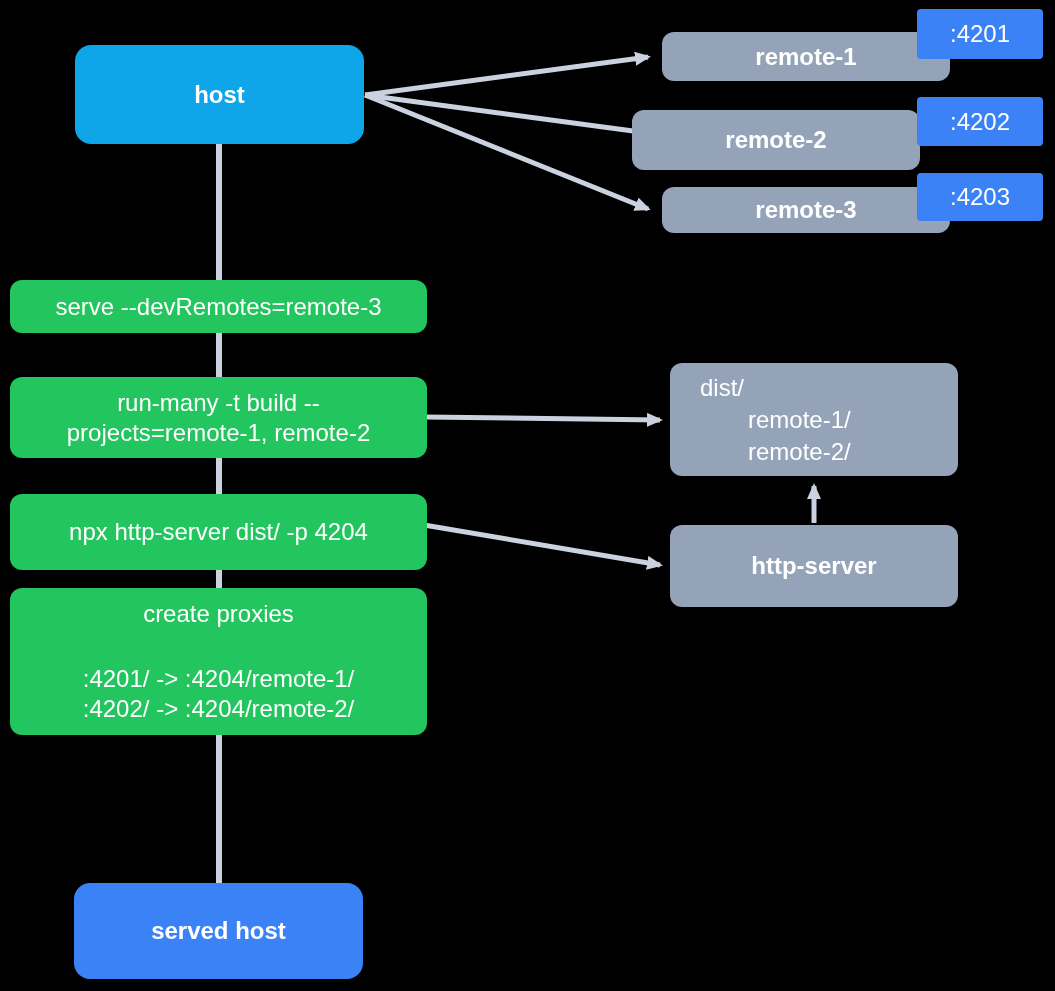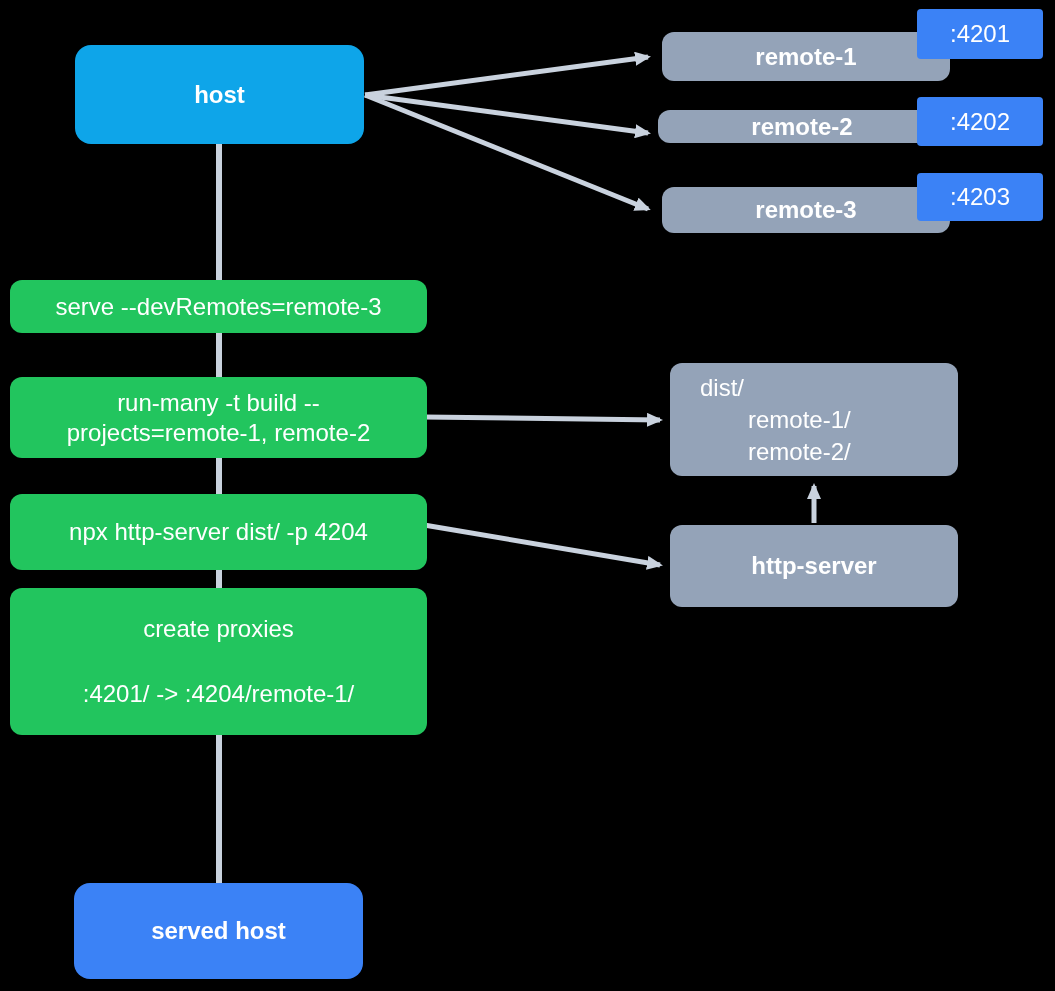--- a/index.html
+++ b/index.html
@@ -114,21 +114,21 @@
     <span>host</span>
   </div>
 
   <div class="node remote-box" style="left:662px; top:32px; width:288px; height:49px;">
     <span>remote-1</span>
   </div>
   <div class="node port-badge" style="left:917px; top:9px; width:126px; height:50px;">
     <span>:4201</span>
   </div>
 
-  <div class="node remote-box" style="left:658px; top:110px; width:288px; height:33px;">
+  <div class="node remote-box" style="left:632px; top:110px; width:288px; height:60px;">
     <span>remote-2</span>
   </div>
   <div class="node port-badge" style="left:917px; top:97px; width:126px; height:49px;">
     <span>:4202</span>
   </div>
 
   <div class="node remote-box" style="left:662px; top:187px; width:288px; height:46px;">
     <span>remote-3</span>
   </div>
   <div class="node port-badge" style="left:917px; top:173px; width:126px; height:48px;">
@@ -145,20 +145,21 @@
   </div>
 
   <div class="node cmd-box" style="left:10px; top:494px; width:417px; height:76px;">
     <span class="line">npx http-server dist/ -p 4204</span>
   </div>
 
   <div class="node cmd-box" style="left:10px; top:588px; width:417px; height:147px;">
     <span class="line">create proxies</span>
     <span class="spacer"></span>
     <span class="line">:4201/ -&gt; :4204/remote-1/</span>
+    <span class="line">:4202/ -&gt; :4204/remote-2/</span>
   </div>
 
 
   <div class="node gray-box dist-box" style="left:670px; top:363px; width:288px; height:113px;">
     <span>dist/</span>
     <span class="child">remote-1/</span>
     <span class="child">remote-2/</span>
   </div>
 
   <div class="node gray-box http-box" style="left:670px; top:525px; width:288px; height:82px;">

